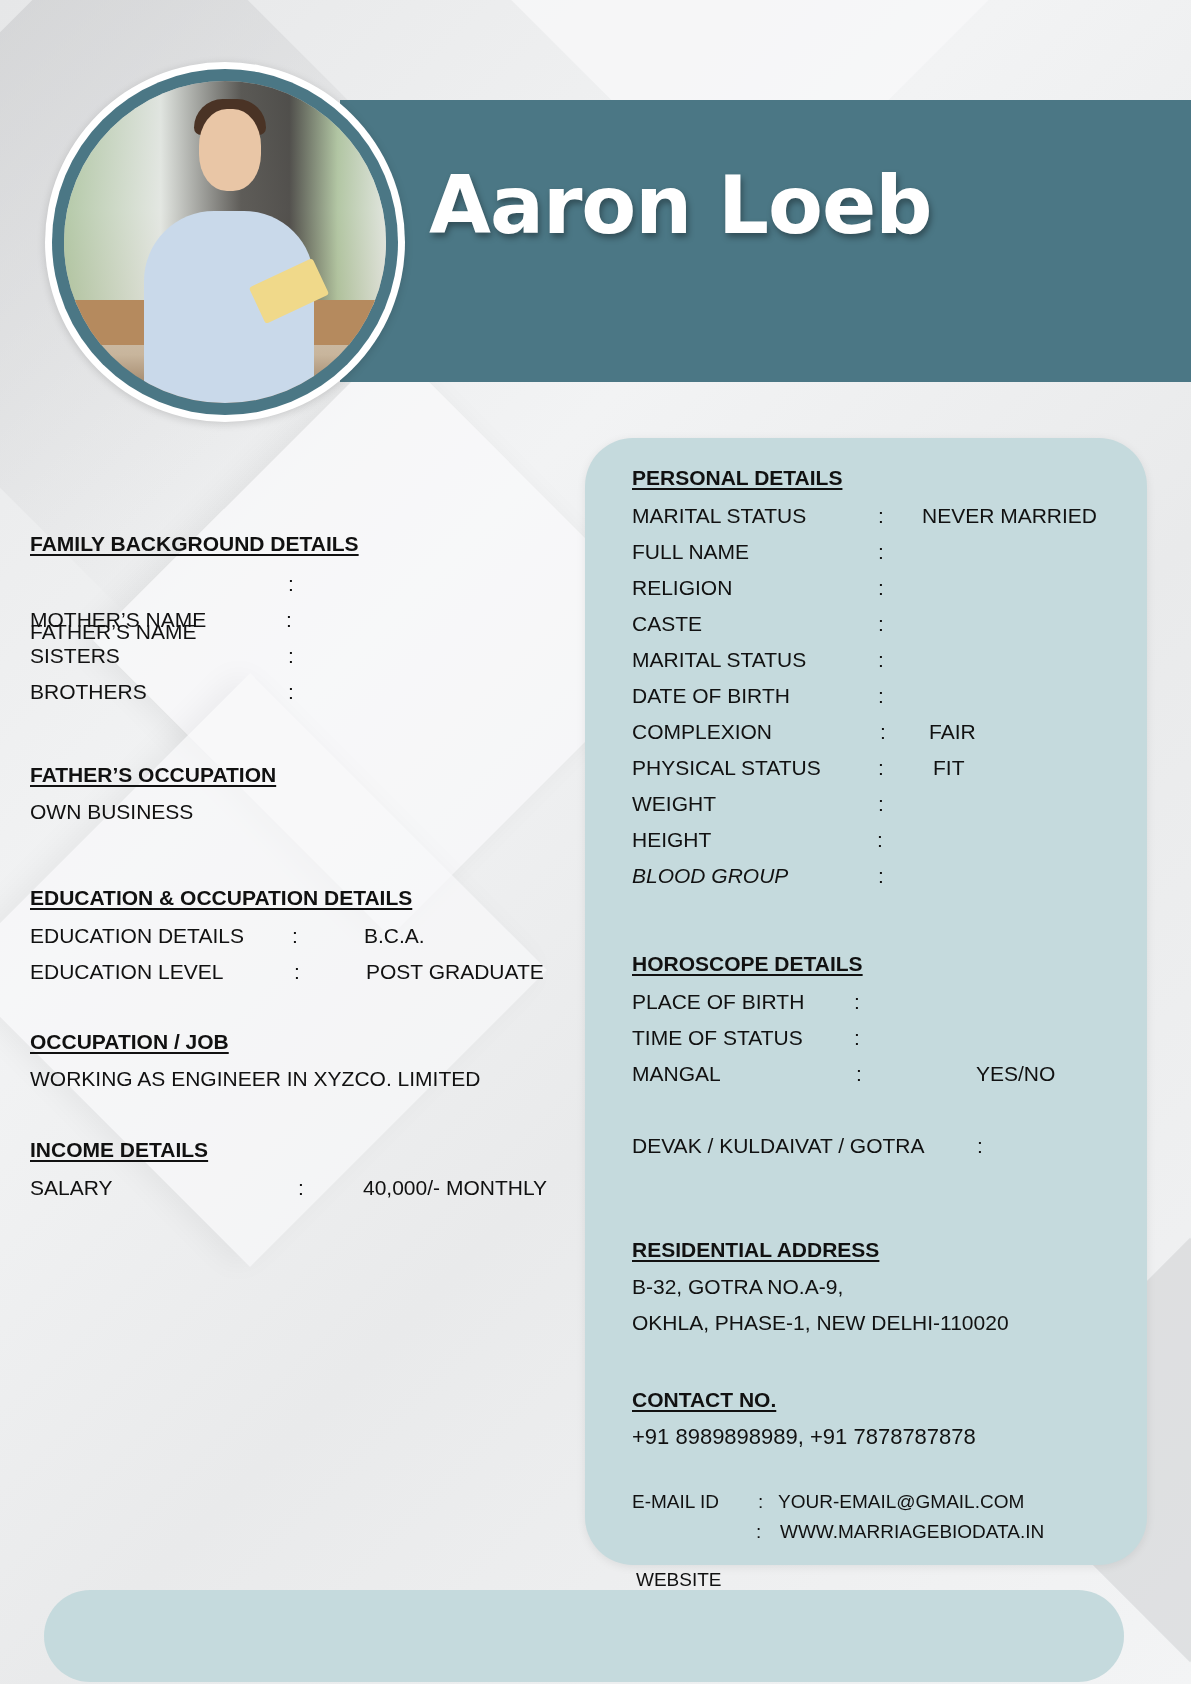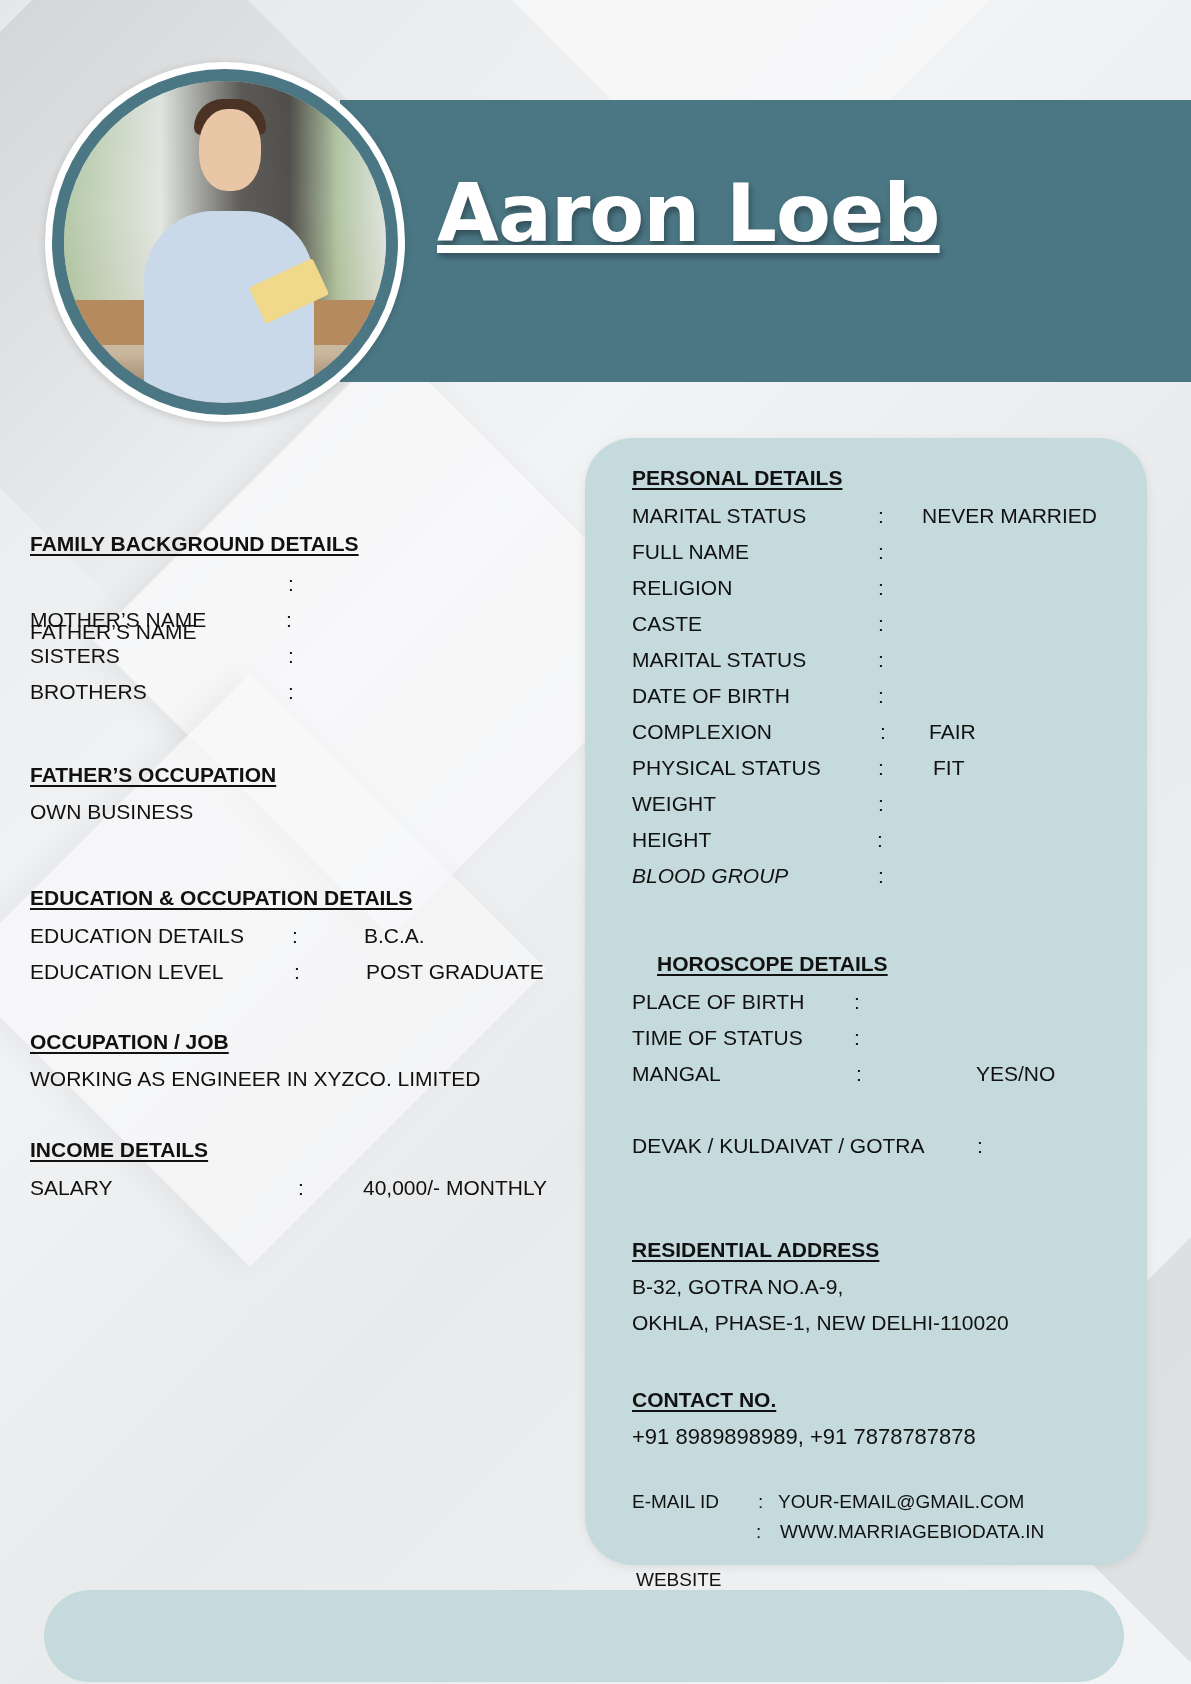--- a/index.html
+++ b/index.html
@@ -18,22 +18,21 @@
 
     .banner {
       position: absolute; left: 340px; top: 100px; width: 851px; height: 282px;
       background: #4b7785;
     }
     .banner-name {
       position: absolute; left: 425px; top: 155px;
       font-family: "DejaVu Sans", sans-serif; font-weight: bold;
       font-size: 80px; color: #ffffff; letter-spacing: -1px;
       text-shadow: 2px 4px 6px rgba(0,0,0,0.35);
-      margin: 12px;
-      text-decoration: underline;
+      margin: 4px;
     }
     .photo-outer {
       position: absolute; left: 45px; top: 62px; width: 360px; height: 360px;
       border-radius: 50%; background: #ffffff;
       box-shadow: 0 2px 8px rgba(0,0,0,0.15);
     }
     .photo-ring {
       position: absolute; left: 52px; top: 69px; width: 346px; height: 346px;
       border-radius: 50%; background: #4b7785;
     }
@@ -202,21 +201,21 @@
     <span class="val" style="left:290px;"></span>
   </div>
   <div class="row" style="left:632px; top:861px;">
     <span class="lbl" style="left:0;font-style:italic;">BLOOD GROUP</span>
     <span class="sep" style="left:246px;">:</span>
     <span class="val" style="left:290px;"></span>
   </div>
 </div>
 
 <div>
-  <h2 class="section-title" style="left:657px; top:952px;">HOROSCOPE DETAILS</h2>
+  <h2 class="section-title" style="left:632px; top:952px;">HOROSCOPE DETAILS</h2>
   <div class="row" style="left:632px; top:987px;">
     <span class="lbl" style="left:0;">PLACE OF BIRTH</span>
     <span class="sep" style="left:222px;">:</span>
     <span class="val" style="left:290px;"></span>
   </div>
   <div class="row" style="left:632px; top:1023px;">
     <span class="lbl" style="left:0;">TIME OF STATUS</span>
     <span class="sep" style="left:222px;">:</span>
     <span class="val" style="left:290px;"></span>
   </div>

